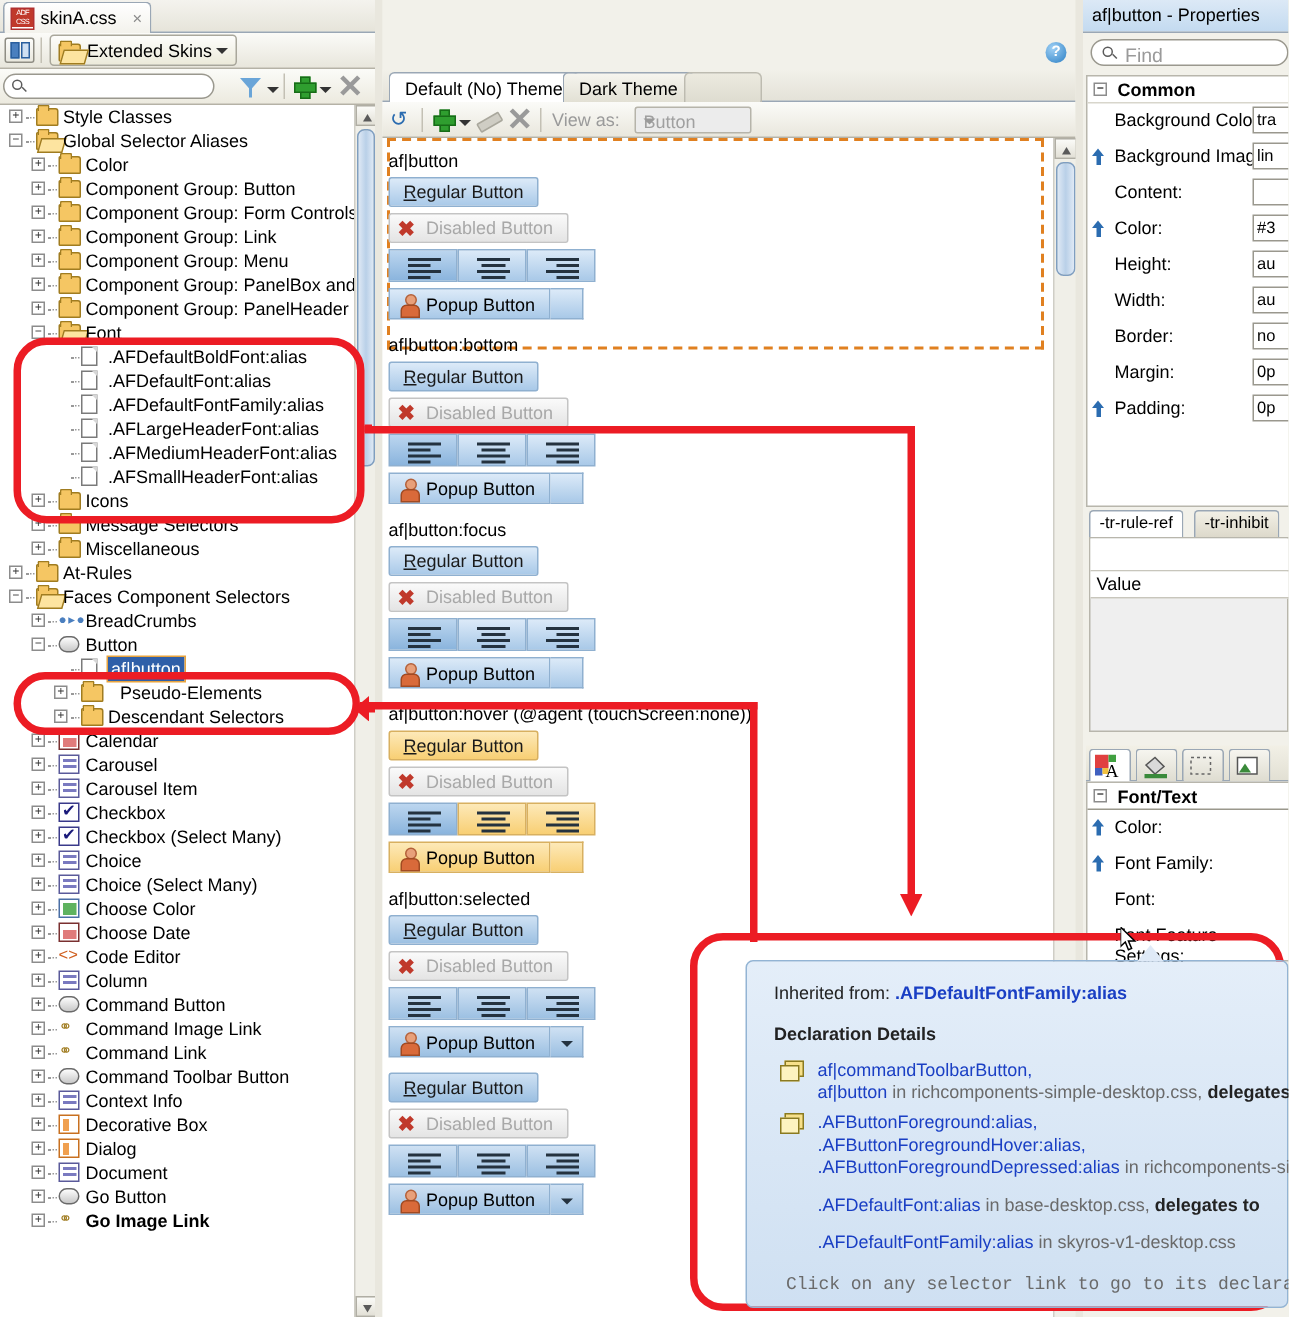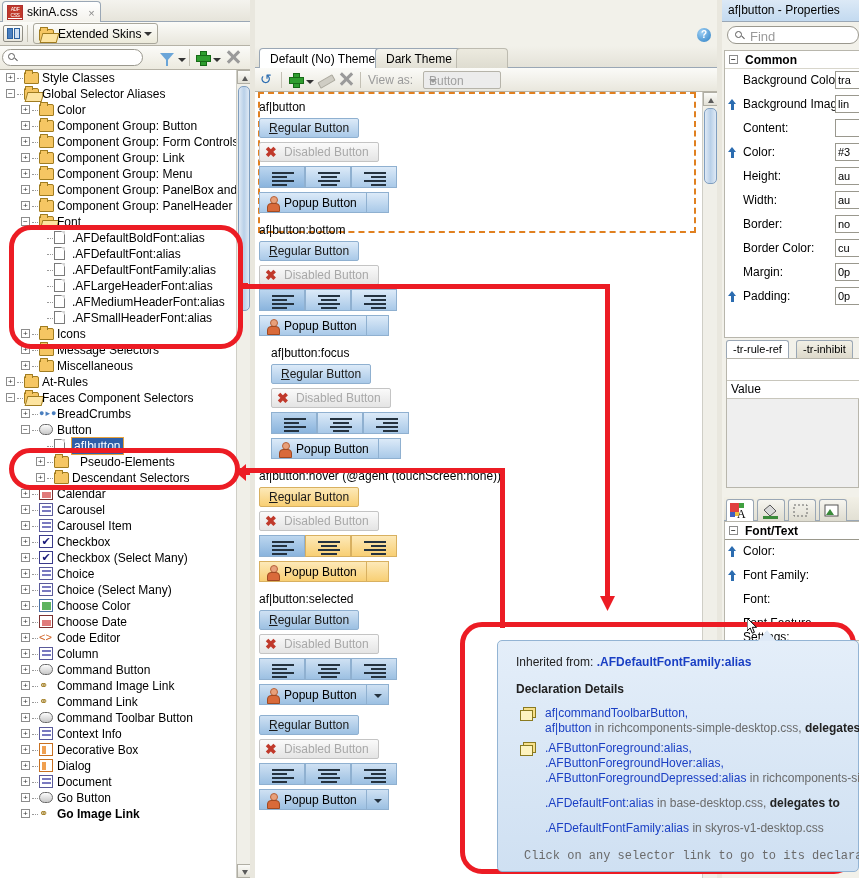--- a/index.html
+++ b/index.html
@@ -678,21 +678,21 @@
                   <i style="width: 100%; margin: 0px auto 2px;"></i>
                   <i style="width: 70%; margin: 0px auto 2px;"></i>
                 </span></span><span class="align-btn"><span class="align-lines">
                   <i style="width: 100%; margin-left: auto;"></i>
                   <i style="width: 70%; margin-left: auto;"></i>
                   <i style="width: 100%; margin-left: auto;"></i>
                   <i style="width: 70%; margin-left: auto;"></i>
                 </span></span></div>
             <div style="margin: 0px 0px 4px 4px;"><span class="popup-btn"><span class="person"></span>Popup Button</span><span class="popup-arrow"></span></div>
           </div>
-          <div class="grp" style="padding-top: 4px; padding-left: 12px;">
+          <div class="grp" style="padding-top: 4px;">
             <div class="sel-header">af|button:focus</div>
             <div style="margin: 0px 0px 4px 4px;"><span class="ui-btn"><u>R</u>egular Button</span></div>
             <div style="margin: 0px 0px 4px 4px;"><span class="ui-btn disabled"><span class="red-x">✖</span>Disabled Button</span></div>
             <div class="align-grp"><span class="align-btn on"><span class="align-lines">
                   <i style="width: 100%;"></i>
                   <i style="width: 70%;"></i>
                   <i style="width: 100%;"></i>
                   <i style="width: 70%;"></i>
                 </span></span><span class="align-btn"><span class="align-lines">
                   <i style="width: 100%; margin: 0px auto 2px;"></i>
@@ -820,24 +820,20 @@
             <span class="pl">Height:</span>
             <span class="pv">au</span>
           </div>
           <div class="prow">
             <span class="pl">Width:</span>
             <span class="pv">au</span>
           </div>
           <div class="prow">
             <span class="pl">Border:</span>
             <span class="pv">no</span>
-          </div>
-          <div class="prow">
-            <span class="pl">Border Color:</span>
-            <span class="pv">cu</span>
           </div>
           <div class="prow">
             <span class="pl">Margin:</span>
             <span class="pv">0p</span>
           </div>
           <div class="prow">
             <span class="inh-ico"></span>
             <span class="pl">Padding:</span>
             <span class="pv">0p</span>
           </div>

